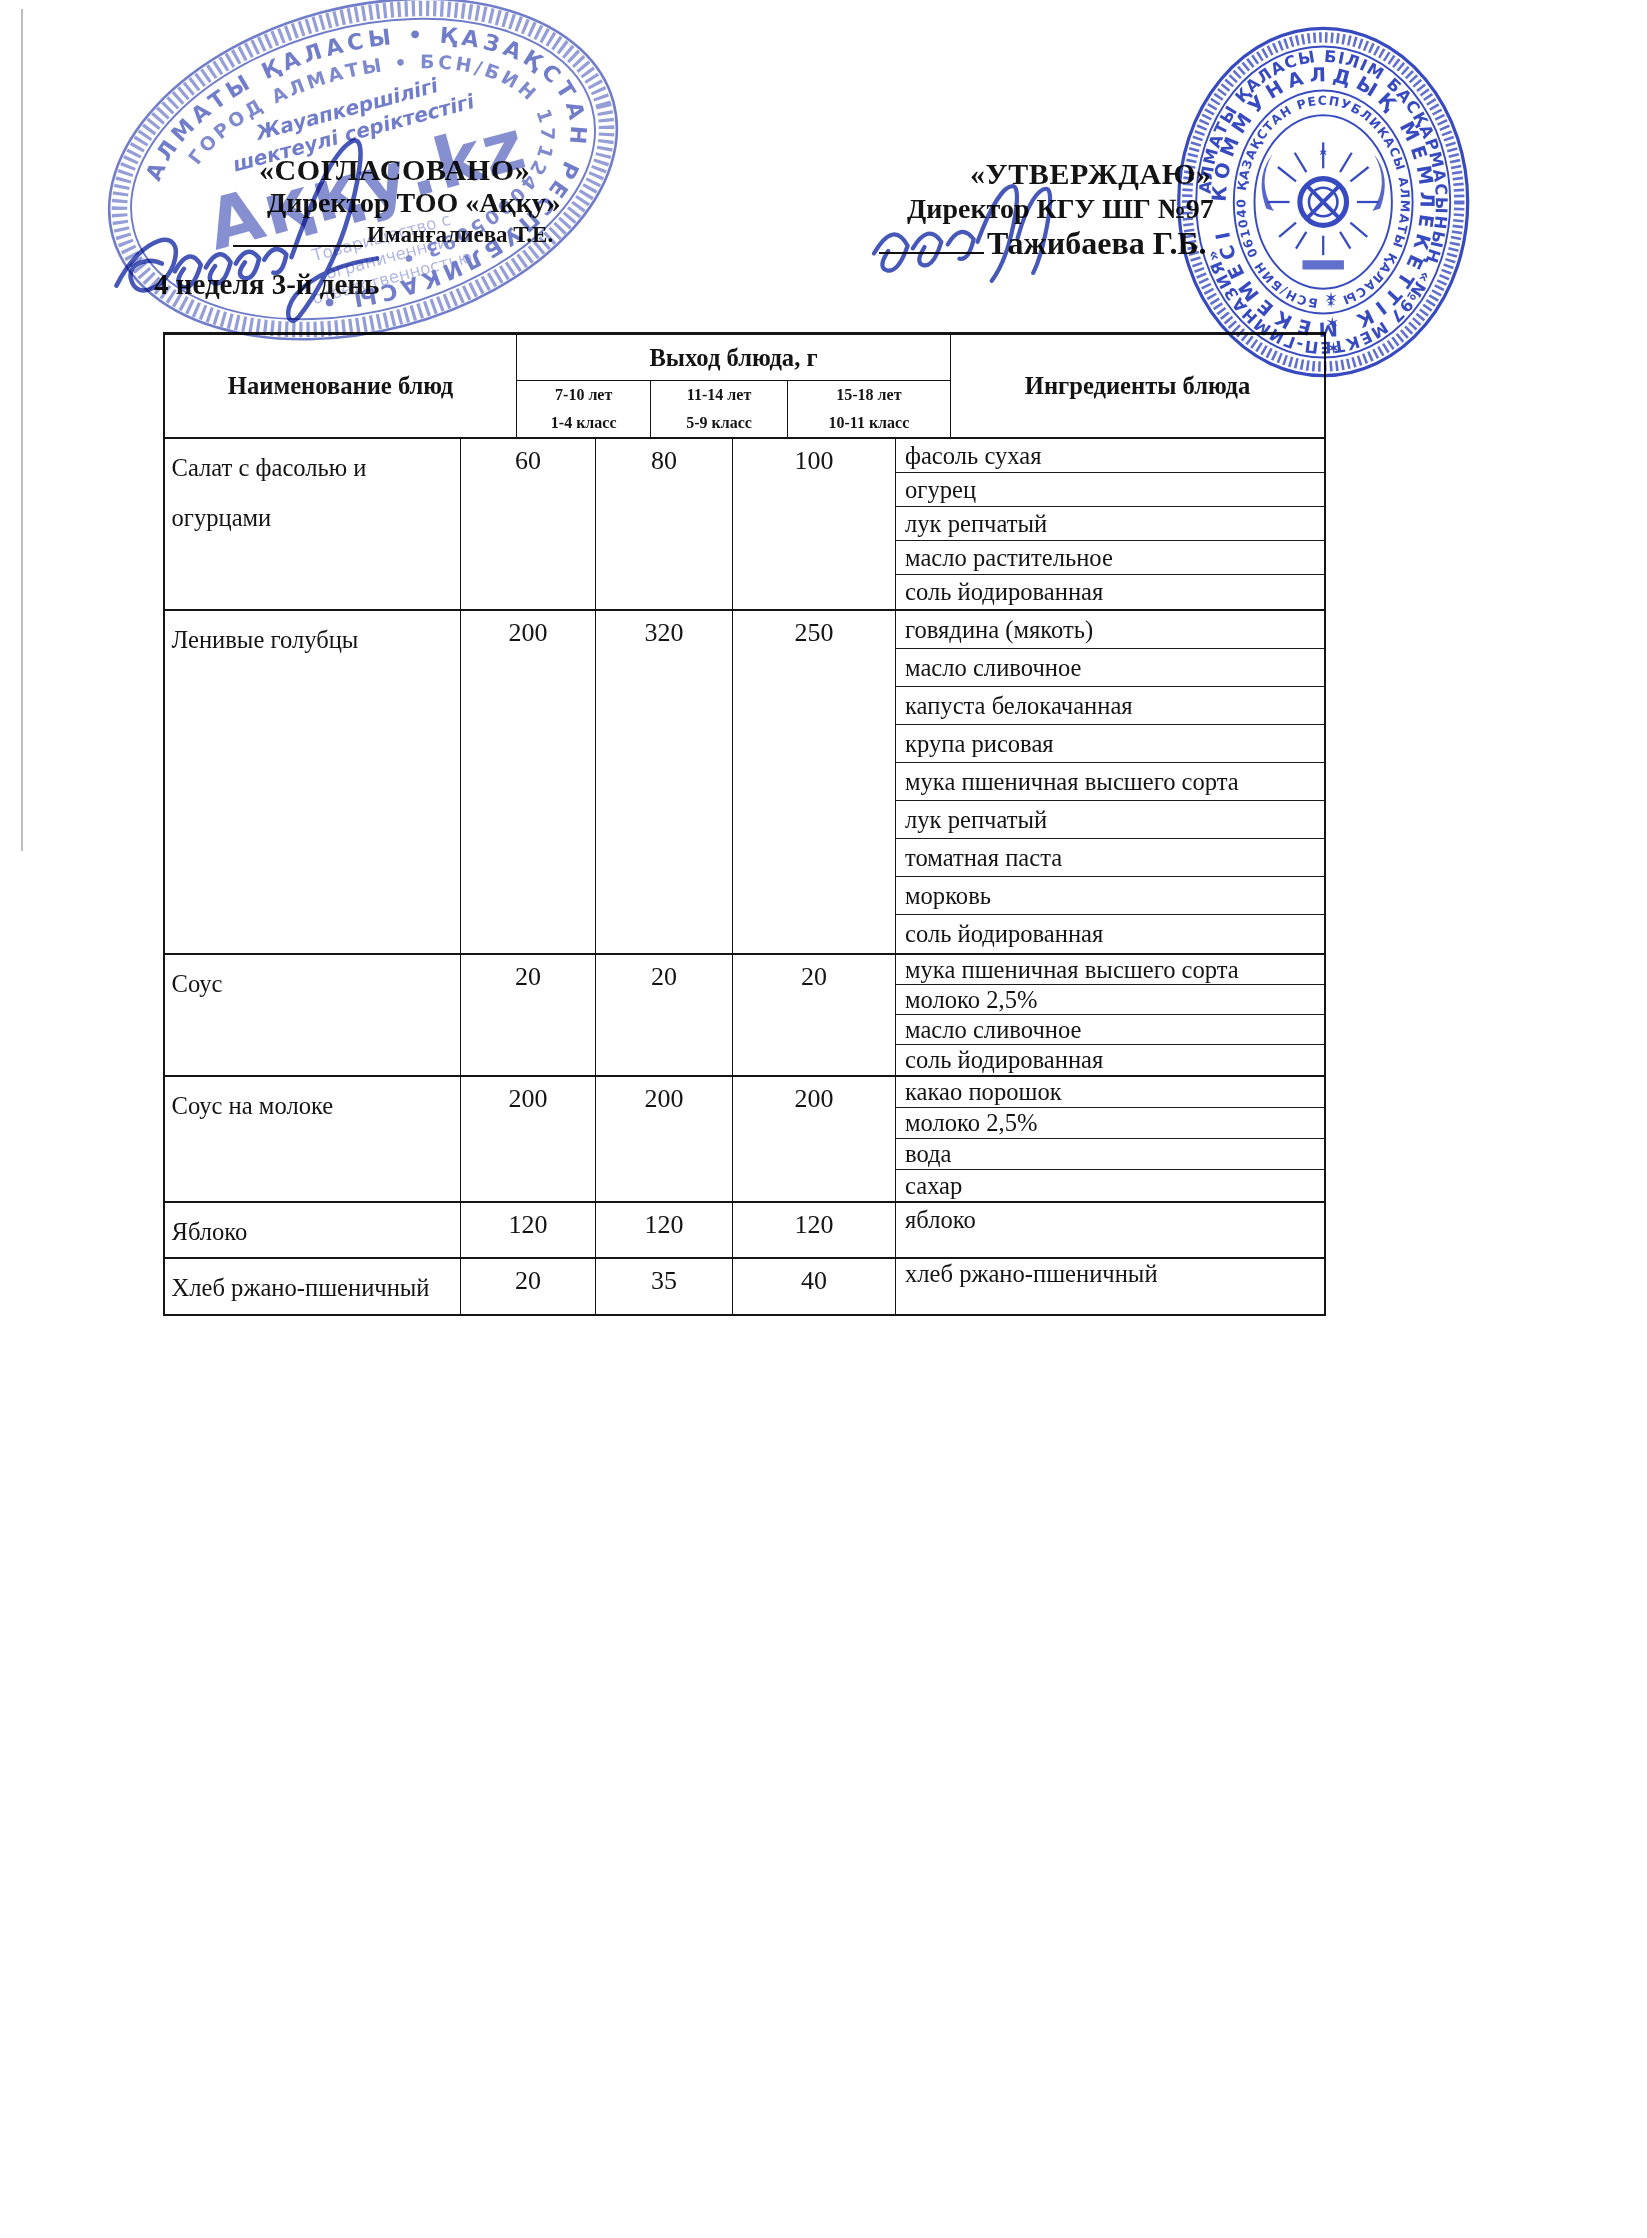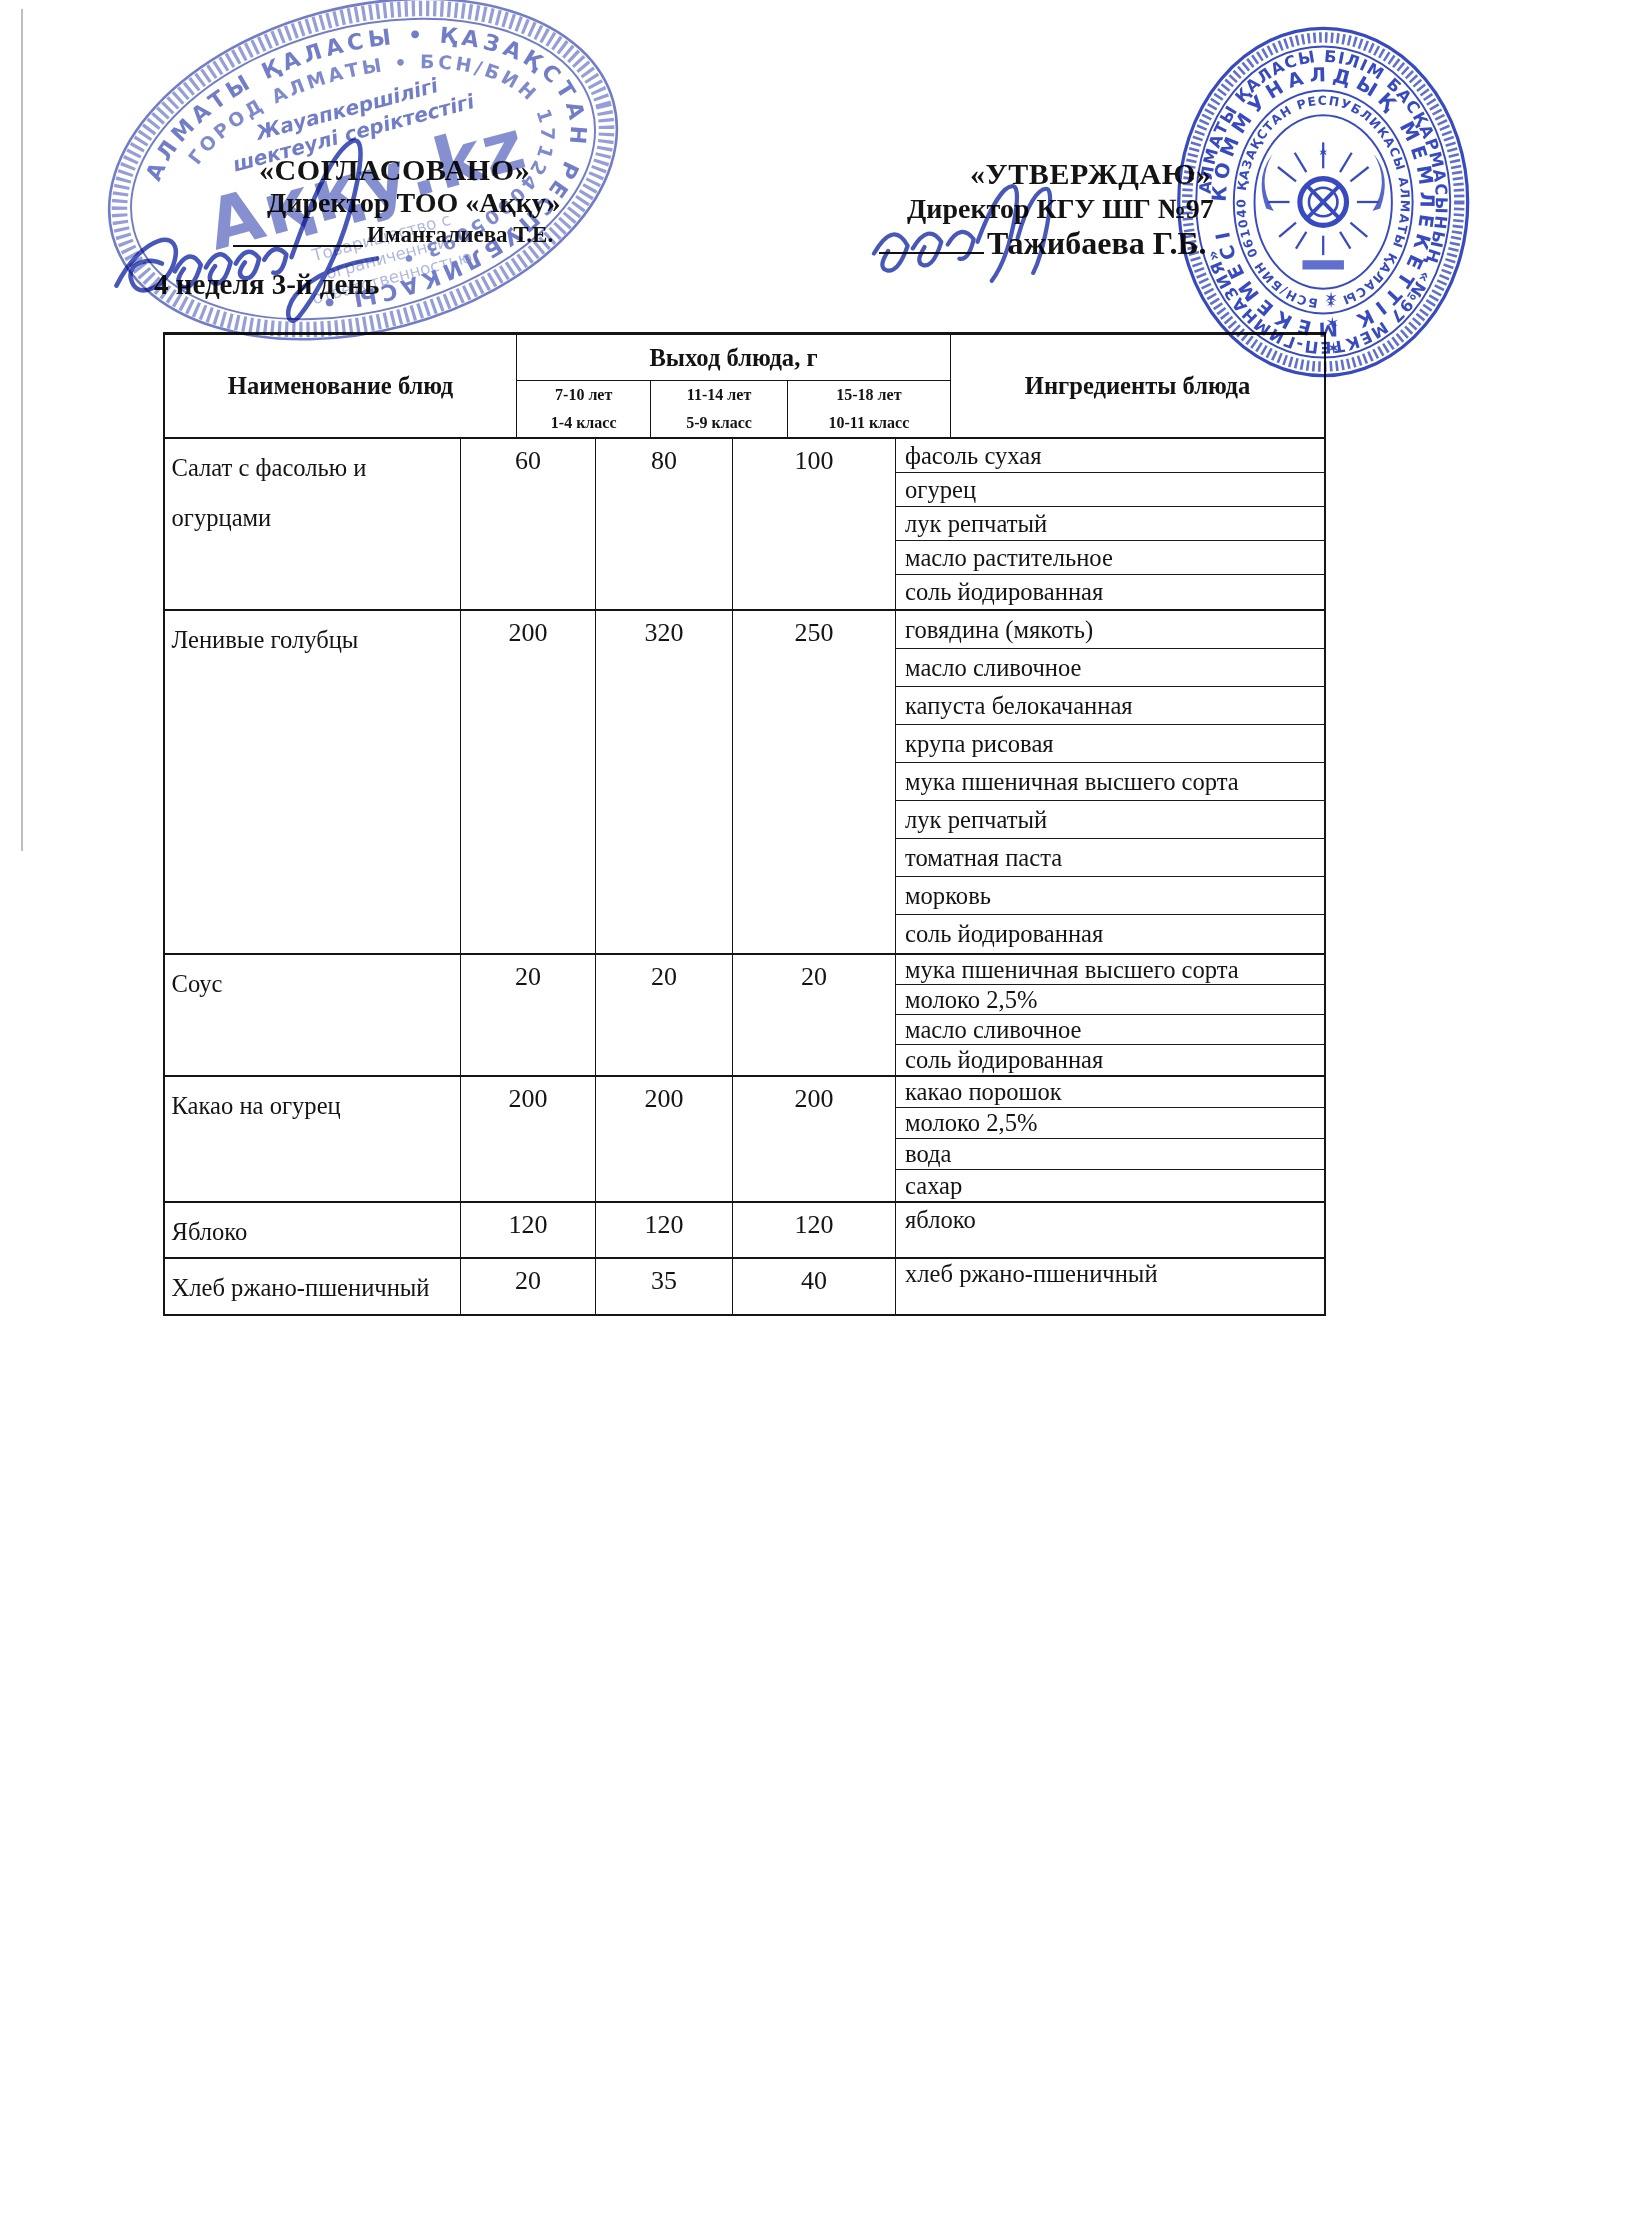--- a/index.html
+++ b/index.html
@@ -248,21 +248,21 @@
           <div class="cell-val" style="width: 137px;">20</div>
           <div class="cell-val" style="width: 163px;">20</div>
           <div class="ing-col">
             <div class="ing-row" style="height: 30px;">мука пшеничная высшего сорта</div>
             <div class="ing-row" style="height: 30px;">молоко 2,5%</div>
             <div class="ing-row" style="height: 30px;">масло сливочное</div>
             <div class="ing-row" style="height: 30px;">соль йодированная</div>
           </div>
         </div>
         <div class="block">
-          <div class="cell-name">Какао на огурец</div>
+          <div class="cell-name">Соус на молоке</div>
           <div class="cell-val" style="width: 135px;">200</div>
           <div class="cell-val" style="width: 137px;">200</div>
           <div class="cell-val" style="width: 163px;">200</div>
           <div class="ing-col">
             <div class="ing-row" style="height: 31px;">какао порошок</div>
             <div class="ing-row" style="height: 31px;">молоко 2,5%</div>
             <div class="ing-row" style="height: 31px;">вода</div>
             <div class="ing-row" style="height: 31px;">сахар</div>
           </div>
         </div>

